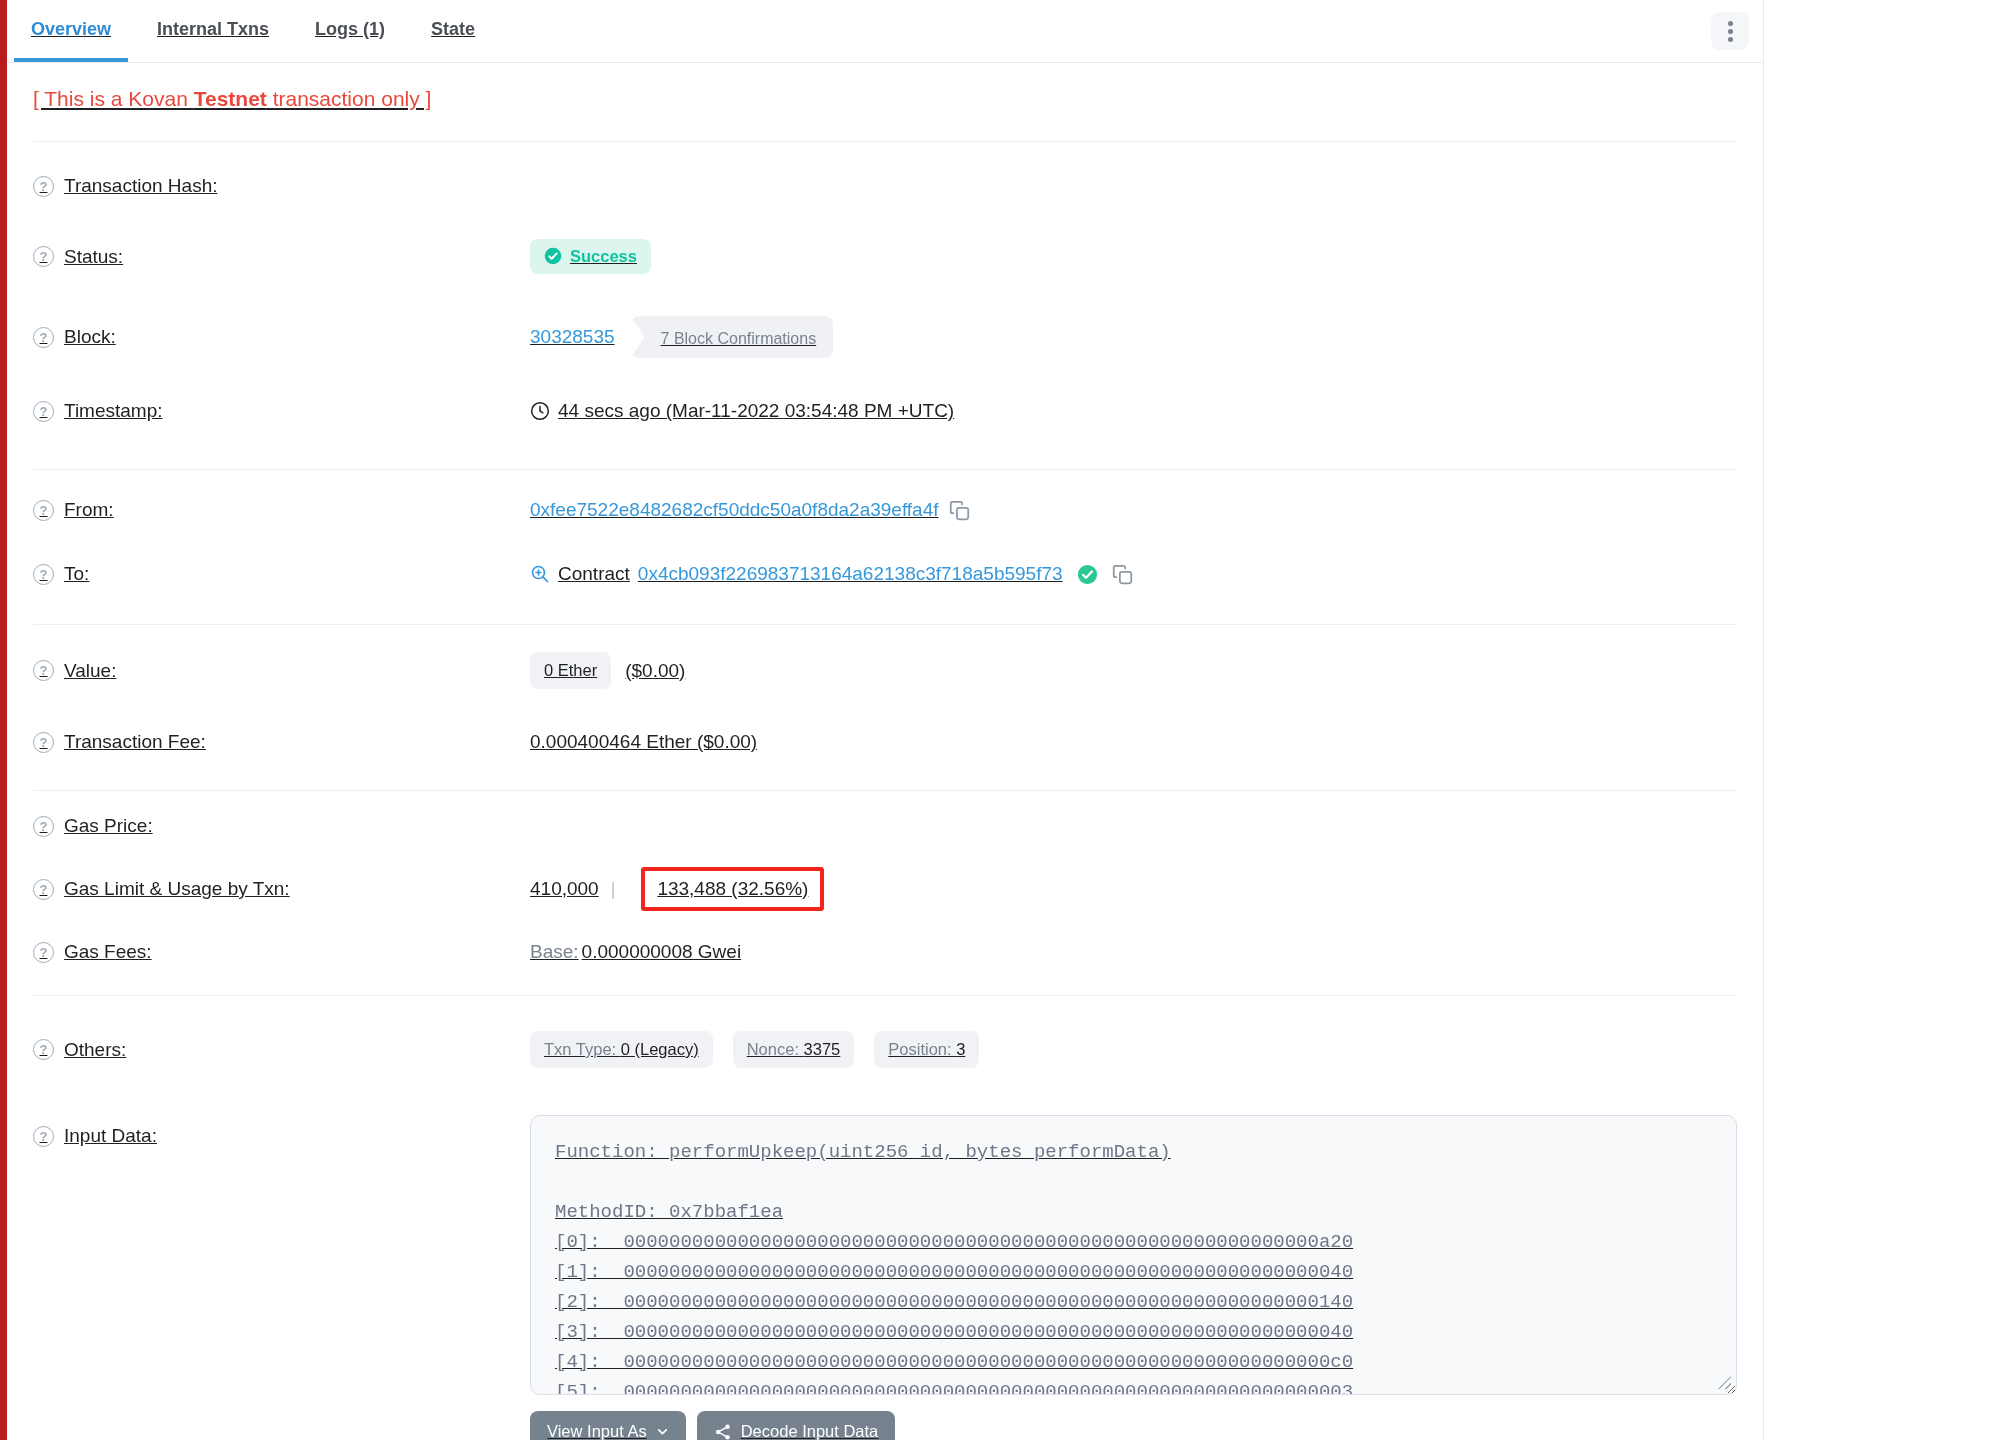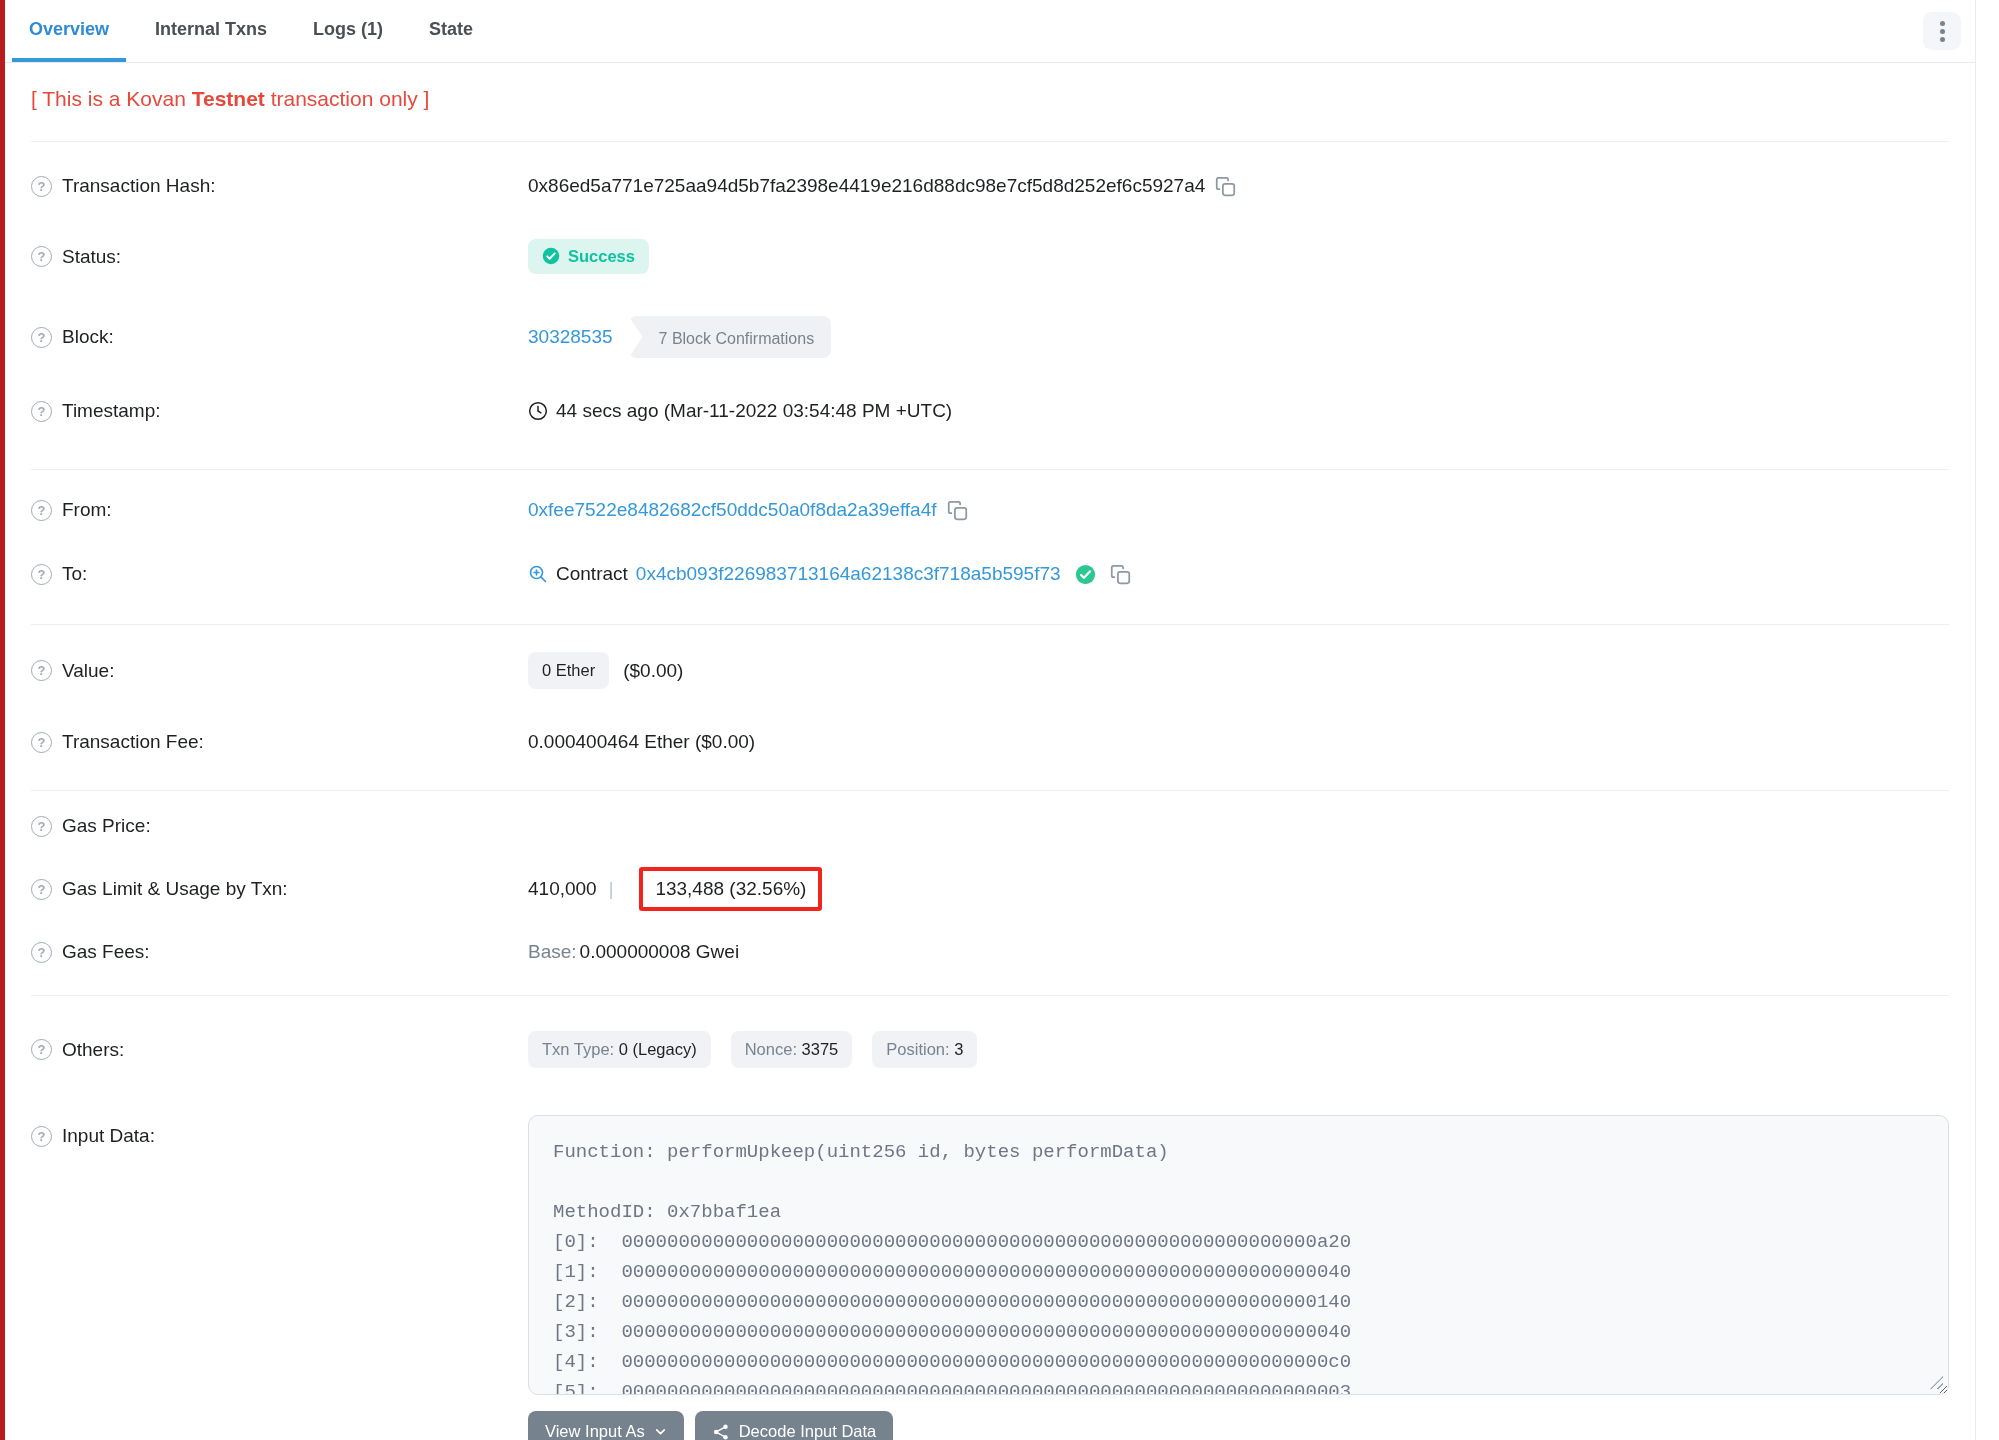--- a/index.html
+++ b/index.html
@@ -4,24 +4,25 @@
 <style>
   * { box-sizing: border-box; margin: 0; padding: 0; }
   html, body { background: #fff; }
   body {
     font-family: "Liberation Sans", sans-serif;
     color: #1e2022;
     width: 1999px; height: 1440px;
     overflow: hidden;
   }
   .card {
-    width: 1976px; height: 1440px;
-    border-left: 5px solid #b91c1c;
+    width: 1764px; height: 1440px;
+    border-left: 7px solid #b91c1c;
     border-right: 1px solid #e7eaf3;
     background: #fff;
+    text-decoration: underline;
   }
   
   .tabs-bar {
     height: 63px;
     display: flex; align-items: stretch;
     border-bottom: 1px solid #e7eaf3;
     padding-left: 7px; padding-right: 14px;
   }
   .tab {
     display: flex; align-items: center;
@@ -156,29 +157,20 @@
     <div class="section warning-sec">
       <div class="warning"><span>[ This is a Kovan </span><b>Testnet</b><span> transaction only ]</span></div>
     </div>
 
     <div class="section sec-a">
       <div class="row">
         <div class="label-col">
           <span class="qicon">?</span>
           <span>Transaction Hash:</span>
         </div>
-        <div class="value-col">
-          <span>0x86ed5a771e725aa94d5b7fa2398e4419e216d88dc98e7cf5d8d252ef6c5927a4</span>
-          <button class="icon-btn ml10">
-            <svg width="21" height="21" viewBox="0 0 24 24" fill="none" stroke="#8c98a4" stroke-width="2" stroke-linecap="round" stroke-linejoin="round">
-                <rect x="9" y="9" width="13" height="13" rx="2.5"></rect>
-                <path d="M5 15H4a2 2 0 0 1-2-2V4a2 2 0 0 1 2-2h9a2 2 0 0 1 2 2v1"></path>
-              </svg>
-          </button>
-        </div>
       </div>
       <div class="row">
         <div class="label-col">
           <span class="qicon">?</span>
           <span>Status:</span>
         </div>
         <div class="value-col">
           <span class="badge-success">
             <svg width="18" height="18" viewBox="0 0 24 24">
                 <circle cx="12" cy="12" r="11" fill="#0fc3a0"></circle>

